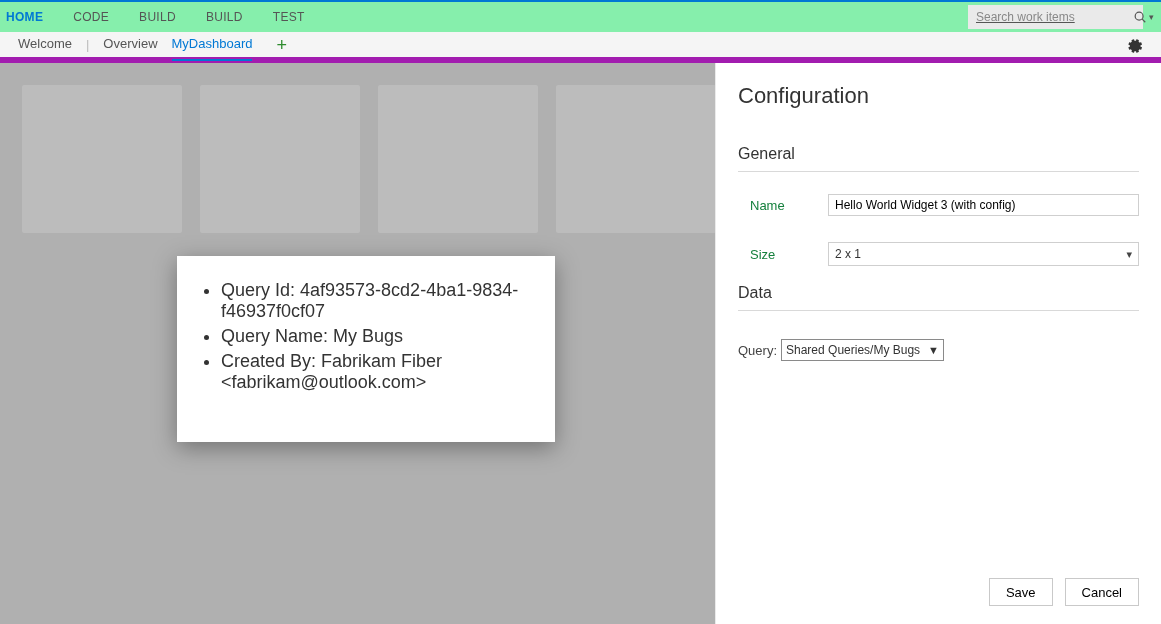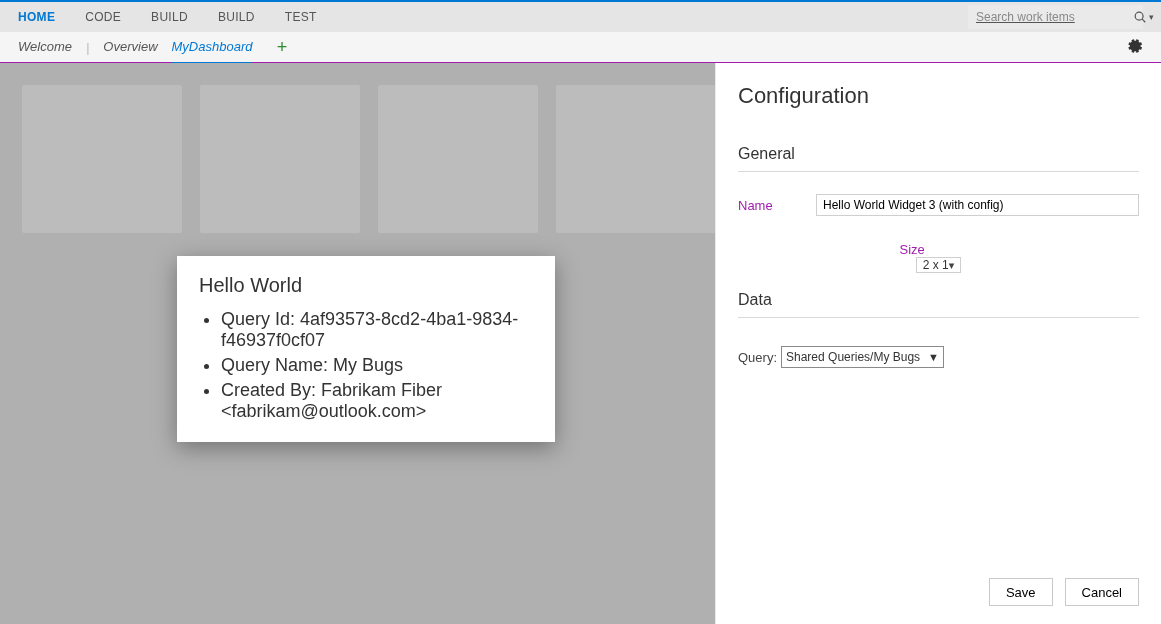--- a/index.html
+++ b/index.html
@@ -20,22 +20,22 @@
     height: 2px;
     background: #0078d4;
     width: 100%;
   }
 
   
   .primary-nav {
     display: flex;
     align-items: center;
     height: 30px;
-    padding: 0 18px 0 18px;
-    background: #e5e5e5;
+    padding: 0 18px 0 6px;
+    background: #86efac;
   }
   .primary-nav .nav-item {
     font-size: 12px;
     letter-spacing: .3px;
     color: #555;
     margin-right: 30px;
     cursor: pointer;
   }
   .primary-nav .nav-item.active {
     color: #0078d4;
@@ -68,23 +68,22 @@
   }
   .search-icon-wrap svg { width: 14px; height: 14px; }
 
   
   .secondary-nav {
     display: flex;
     align-items: center;
     height: 31px;
     padding: 0 18px;
     background: #f5f5f5;
-    border-bottom: 1px solid #a21caf;
+    border-bottom: 6px solid #a21caf;
     position: relative;
-    font-style: italic;
   }
   .secondary-nav .sec-item {
     font-size: 13px;
     color: #555;
     margin-right: 14px;
     height: 31px;
     line-height: 30px;
     cursor: pointer;
     position: relative;
   }
@@ -192,21 +191,22 @@
   }
 
   .form-row {
     display: flex;
     align-items: center;
     margin-bottom: 26px;
   }
   .form-row .lbl {
     width: 78px;
     font-size: 13px;
-    color: #a21caf;
+    color: #15803d;
+    margin-left: 12px;
   }
   .text-input {
     flex: 1;
     height: 22px;
     border: 1px solid #cfcfcf;
     padding: 0 6px;
     font-size: 12px;
     outline: none;
     font-family: inherit;
   }
@@ -304,41 +304,40 @@
 
 <div class="main-area">
 
   <div class="dashboard-canvas">
     <div class="tile t1"></div>
     <div class="tile t2"></div>
     <div class="tile t3"></div>
     <div class="tile t4"></div>
 
     <div class="widget-card">
-      <h2>Hello World</h2>
       <ul>
         <li>Query Id: 4af93573-8cd2-4ba1-9834-f46937f0cf07</li>
         <li>Query Name: My Bugs</li>
         <li>Created By: Fabrikam Fiber &lt;fabrikam@outlook.com&gt;</li>
       </ul>
     </div>
   </div>
 
   <div class="config-panel">
     <div class="panel-title">Configuration</div>
 
     <div class="section-header">General</div>
     <hr class="section-rule">
 
     <div class="form-row">
       <span class="lbl">Name</span>
       <input class="text-input" type="text" value="Hello World Widget 3 (with config)" style="">
     </div>
 
-    <div class="form-row" style="margin-bottom:18px;flex-direction:column;">
+    <div class="form-row" style="margin-bottom:18px;">
       <span class="lbl">Size</span>
       <div class="size-select">
         <span>2 x 1</span>
         <span class="caret">▾</span>
       </div>
     </div>
 
     <div class="section-header">Data</div>
     <hr class="section-rule" style="margin-bottom:0;">
 

